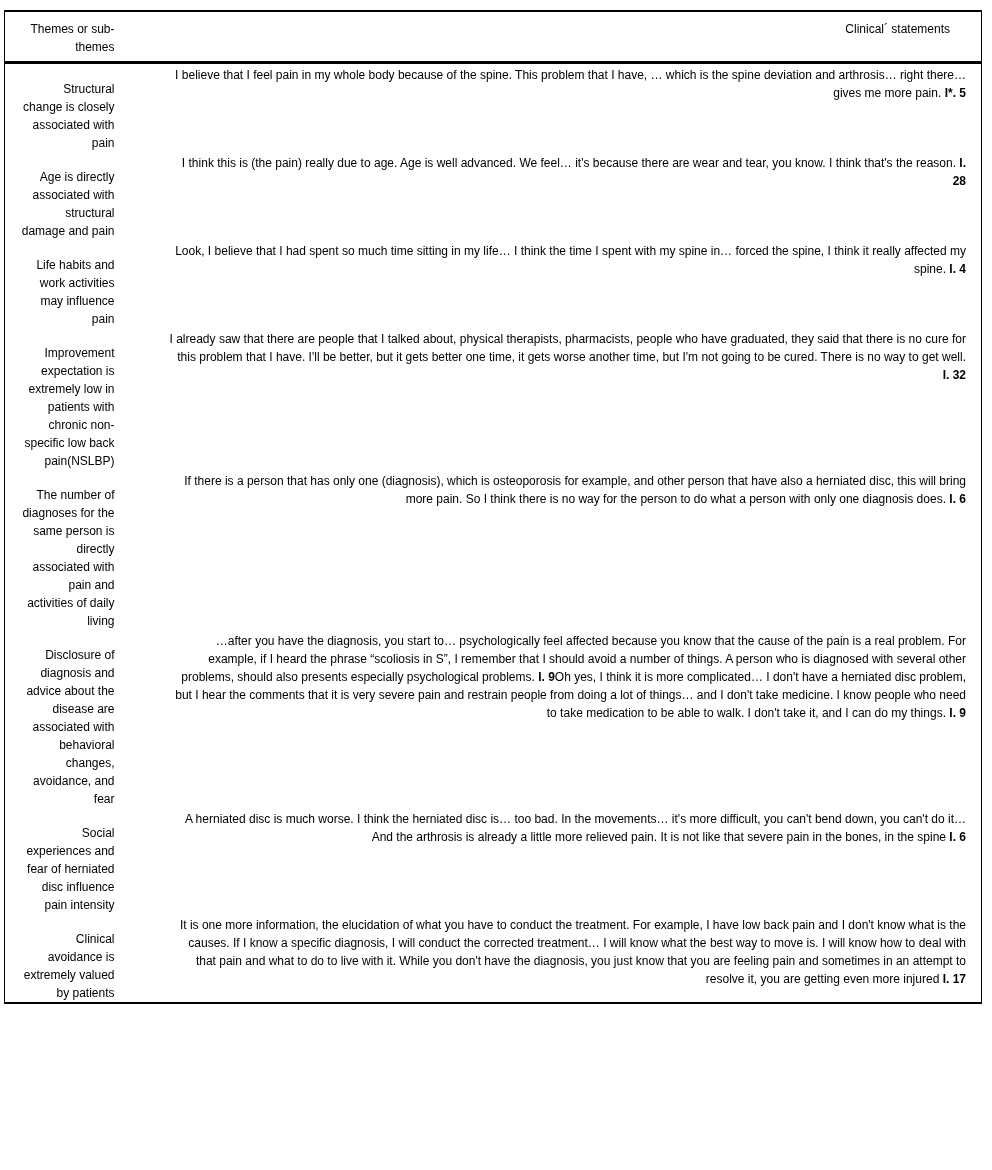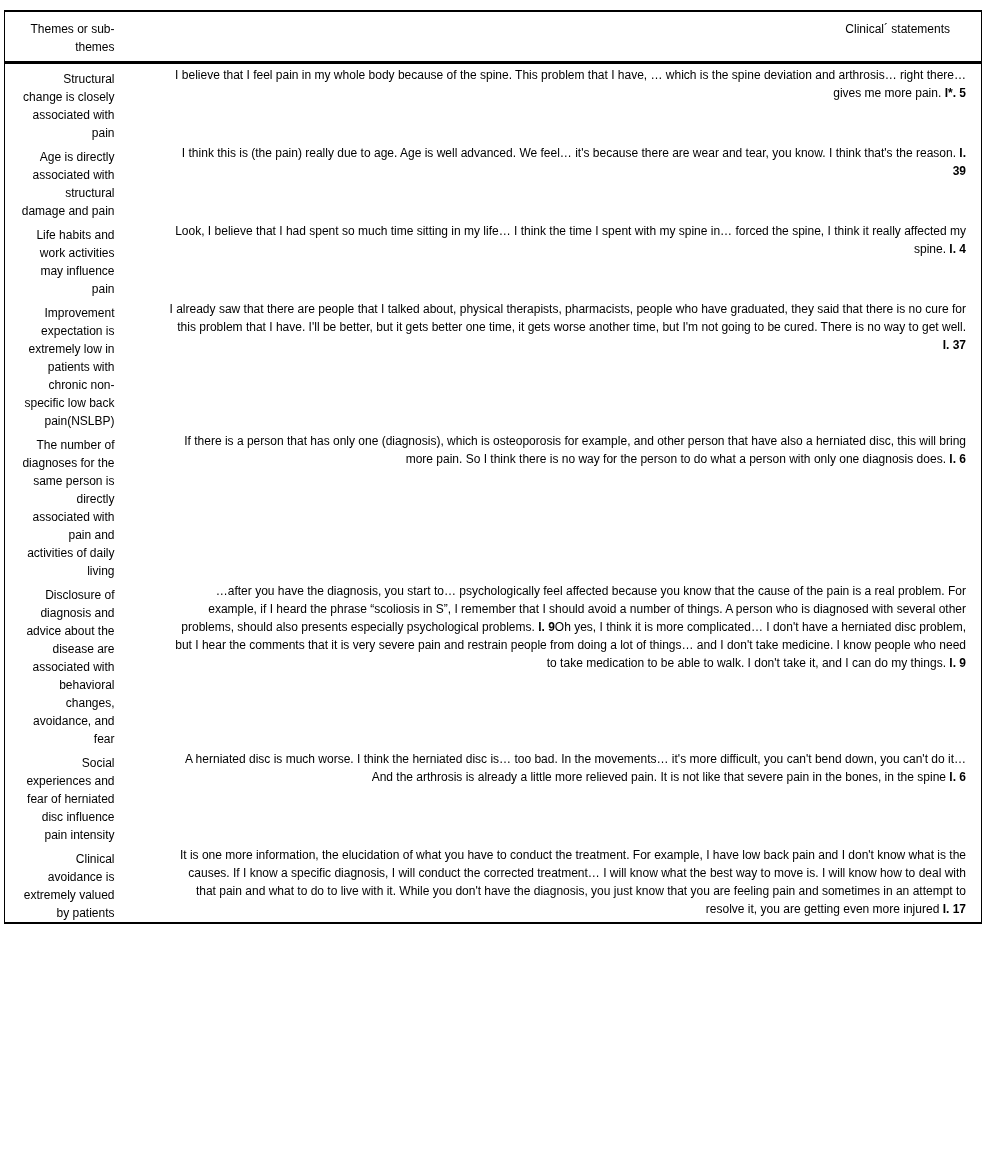--- a/index.html
+++ b/index.html
@@ -39,21 +39,21 @@
   thead th {
     border-bottom: 3px solid #000;
   }
   th.head-theme {
     padding: 8px 55px 5px 16px;
   }
   th.head-statement {
     padding: 8px 31px 5px 0;
   }
   td.cell-theme {
-    padding: 6px 55px 0 16px;
+    padding: 16px 55px 0 16px;
     margin-top: 30px;
   }
   td.cell-statement {
     padding: 2px 15px 0 0;
   }
   td.cell-statement b {
     font-weight: bold;
   }
 </style>
 </head>
@@ -70,29 +70,29 @@
       <th class="head-statement">Clinical´ statements</th>
     </tr>
   </thead>
   <tbody>
       <tr>
         <td class="cell-theme">Structural change is closely associated with pain</td>
         <td class="cell-statement"><span>I believe that I feel pain in my whole body because of the spine. This problem that I have, … which is the spine deviation and arthrosis… right there… gives me more pain. </span><b>I*. 5</b></td>
       </tr>
       <tr>
         <td class="cell-theme">Age is directly associated with structural damage and pain</td>
-        <td class="cell-statement"><span>I think this is (the pain) really due to age. Age is well advanced. We feel… it's because there are wear and tear, you know. I think that's the reason. </span><b>I. 39</b></td>
+        <td class="cell-statement"><span>I think this is (the pain) really due to age. Age is well advanced. We feel… it's because there are wear and tear, you know. I think that's the reason. </span><b>I. 28</b></td>
       </tr>
       <tr>
         <td class="cell-theme">Life habits and work activities may influence pain</td>
         <td class="cell-statement"><span>Look, I believe that I had spent so much time sitting in my life… I think the time I spent with my spine in… forced the spine, I think it really affected my spine. </span><b>I. 4</b></td>
       </tr>
       <tr>
         <td class="cell-theme">Improvement expectation is extremely low in patients with chronic non-specific low back pain(NSLBP)</td>
-        <td class="cell-statement"><span>I already saw that there are people that I talked about, physical therapists, pharmacists, people who have graduated, they said that there is no cure for this problem that I have. I'll be better, but it gets better one time, it gets worse another time, but I'm not going to be cured. There is no way to get well. </span><b>I. 37</b></td>
+        <td class="cell-statement"><span>I already saw that there are people that I talked about, physical therapists, pharmacists, people who have graduated, they said that there is no cure for this problem that I have. I'll be better, but it gets better one time, it gets worse another time, but I'm not going to be cured. There is no way to get well. </span><b>I. 32</b></td>
       </tr>
       <tr>
         <td class="cell-theme">The number of diagnoses for the same person is directly associated with pain and activities of daily living</td>
         <td class="cell-statement"><span>If there is a person that has only one (diagnosis), which is osteoporosis for example, and other person that have also a herniated disc, this will bring more pain. So I think there is no way for the person to do what a person with only one diagnosis does. </span><b>I. 6</b></td>
       </tr>
       <tr>
         <td class="cell-theme">Disclosure of diagnosis and advice about the disease are associated with behavioral changes, avoidance, and fear</td>
         <td class="cell-statement"><span>…after you have the diagnosis, you start to… psychologically feel affected because you know that the cause of the pain is a real problem. For example, if I heard the phrase “scoliosis in S”, I remember that I should avoid a number of things. A person who is diagnosed with several other problems, should also presents especially psychological problems. </span><b>I. 9</b><span>Oh yes, I think it is more complicated… I don't have a herniated disc problem, but I hear the comments that it is very severe pain and restrain people from doing a lot of things… and I don't take medicine. I know people who need to take medication to be able to walk. I don't take it, and I can do my things. </span><b>I. 9</b></td>
       </tr>
       <tr>

